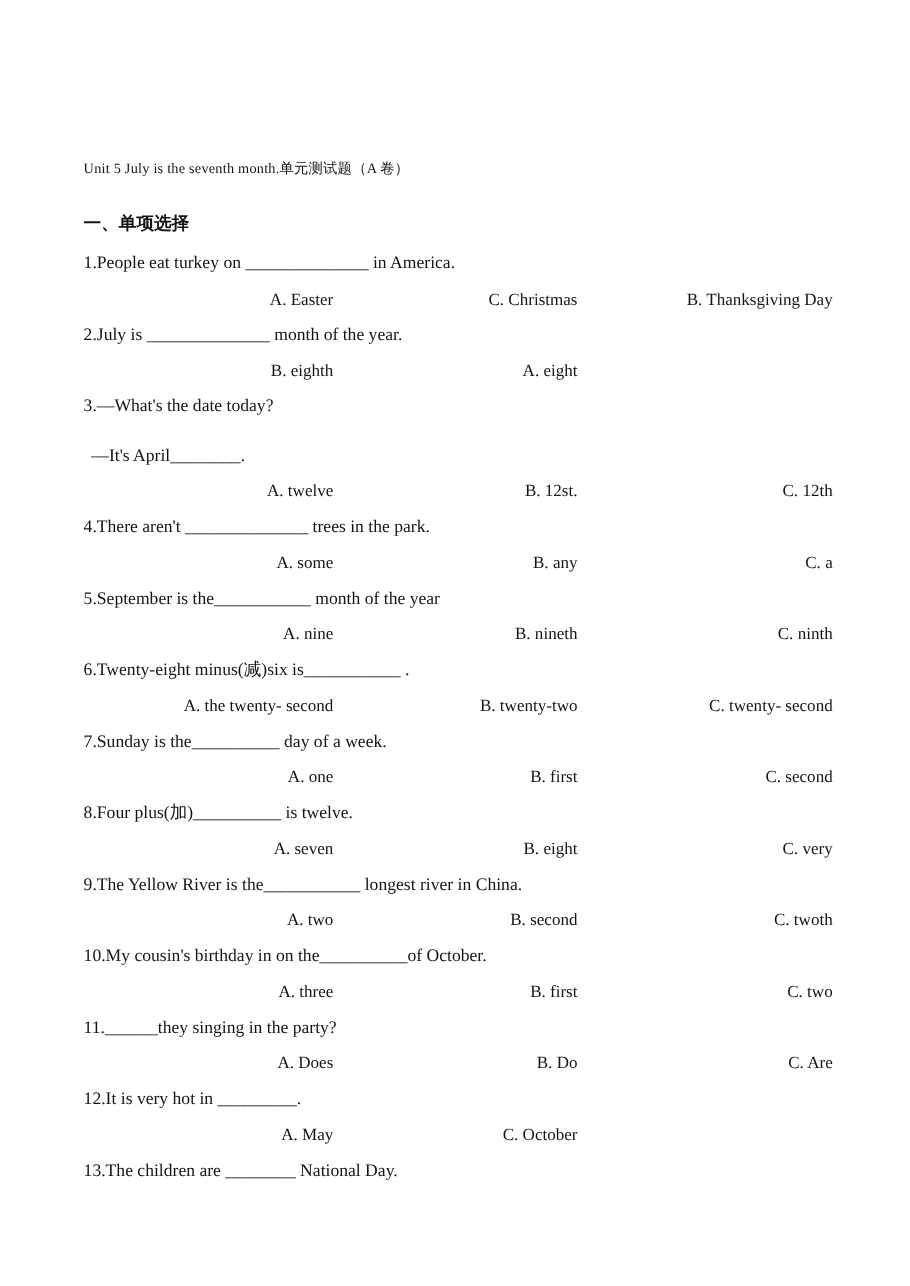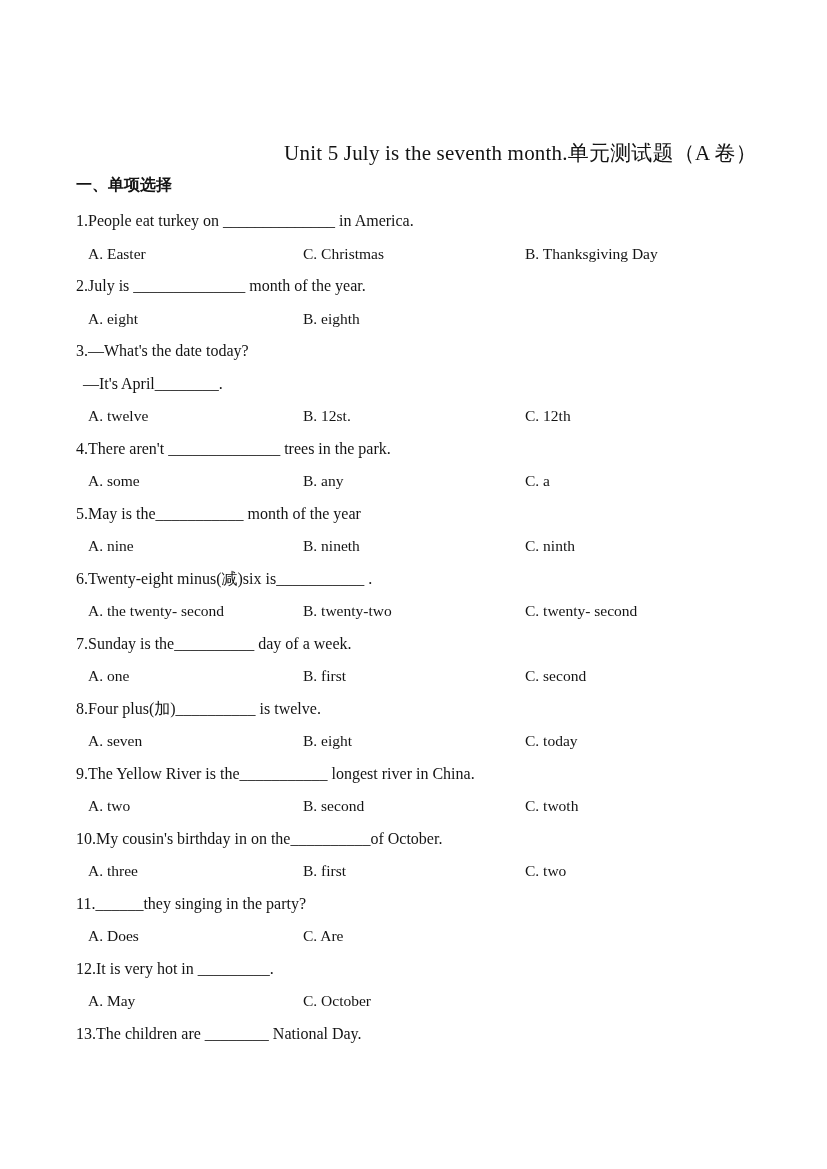--- a/index.html
+++ b/index.html
@@ -11,53 +11,53 @@
     font-family: "Liberation Serif", "DejaVu Serif", serif;
     color: #141414;
   }
   .page {
     width: 827px;
     height: 1169px;
     padding: 138px 70px 0 76px;
     background: #ffffff;
   }
   .title {
-    text-align: right;
-    font-size: 21px;
+    text-align: left;
+    font-size: 13px;
     line-height: 30px;
     height: 30px;
     letter-spacing: 0.2px;
     white-space: nowrap;
   }
   .section {
     font-weight: bold;
     font-size: 16px;
     line-height: 33px;
     height: 33px;
-    margin-top: 0;
+    margin-top: 19px;
   }
   .question-list { margin-top: 4px; }
   .qline {
     font-size: 16px;
     line-height: 32.5px;
     height: 32.5px;
     white-space: nowrap;
   }
   
-  .qline + .qline { padding-left: 7px; }
+  .qline + .qline { padding-left: 7px; margin-top: 12px; }
   .options {
     display: grid;
     grid-template-columns: 215px 222px 1fr;
     padding-left: 12px;
     font-size: 15.5px;
     line-height: 32.5px;
     height: 32.5px;
     white-space: nowrap;
   }
-  .option { white-space: nowrap; }
+  .option { white-space: nowrap; text-align: right; }
 </style>
 </head>
 <body>
 
 <div class="page">
   <div class="title">Unit 5 July is the seventh month.单元测试题（A 卷）</div>
 
   <div class="section">一、单项选择</div>
 
   <div class="question-list">
@@ -65,43 +65,43 @@
         <div class="qline">1.People eat turkey on ______________ in America.</div>
         <div class="options">
           <div class="option">A. Easter</div>
           <div class="option">C. Christmas</div>
           <div class="option">B. Thanksgiving Day</div>
         </div>
       </div>
       <div class="question">
         <div class="qline">2.July is ______________ month of the year.</div>
         <div class="options">
+          <div class="option">B. eighth</div>
           <div class="option">A. eight</div>
-          <div class="option">B. eighth</div>
         </div>
       </div>
       <div class="question">
         <div class="qline">3.—What's the date today?</div>
         <div class="qline">—It's April________.</div>
         <div class="options">
           <div class="option">A. twelve</div>
           <div class="option">B. 12st.</div>
           <div class="option">C. 12th</div>
         </div>
       </div>
       <div class="question">
         <div class="qline">4.There aren't ______________ trees in the park.</div>
         <div class="options">
           <div class="option">A. some</div>
           <div class="option">B. any</div>
           <div class="option">C. a</div>
         </div>
       </div>
       <div class="question">
-        <div class="qline">5.May is the___________ month of the year</div>
+        <div class="qline">5.September is the___________ month of the year</div>
         <div class="options">
           <div class="option">A. nine</div>
           <div class="option">B. nineth</div>
           <div class="option">C. ninth</div>
         </div>
       </div>
       <div class="question">
         <div class="qline">6.Twenty-eight minus(减)six is___________ .</div>
         <div class="options">
           <div class="option">A. the twenty- second</div>
@@ -115,21 +115,21 @@
           <div class="option">A. one</div>
           <div class="option">B. first</div>
           <div class="option">C. second</div>
         </div>
       </div>
       <div class="question">
         <div class="qline">8.Four plus(加)__________  is twelve.</div>
         <div class="options">
           <div class="option">A. seven</div>
           <div class="option">B. eight</div>
-          <div class="option">C. today</div>
+          <div class="option">C. very</div>
         </div>
       </div>
       <div class="question">
         <div class="qline">9.The Yellow River is the___________ longest river in China.</div>
         <div class="options">
           <div class="option">A. two</div>
           <div class="option">B. second</div>
           <div class="option">C. twoth</div>
         </div>
       </div>
@@ -138,20 +138,21 @@
         <div class="options">
           <div class="option">A. three</div>
           <div class="option">B. first</div>
           <div class="option">C. two</div>
         </div>
       </div>
       <div class="question">
         <div class="qline">11.______they singing in the party?</div>
         <div class="options">
           <div class="option">A. Does</div>
+          <div class="option">B. Do</div>
           <div class="option">C. Are</div>
         </div>
       </div>
       <div class="question">
         <div class="qline">12.It is very hot in _________.</div>
         <div class="options">
           <div class="option">A. May</div>
           <div class="option">C. October</div>
         </div>
       </div>

